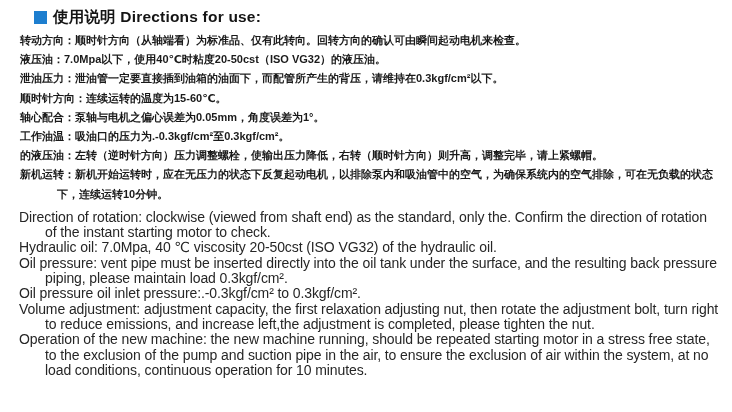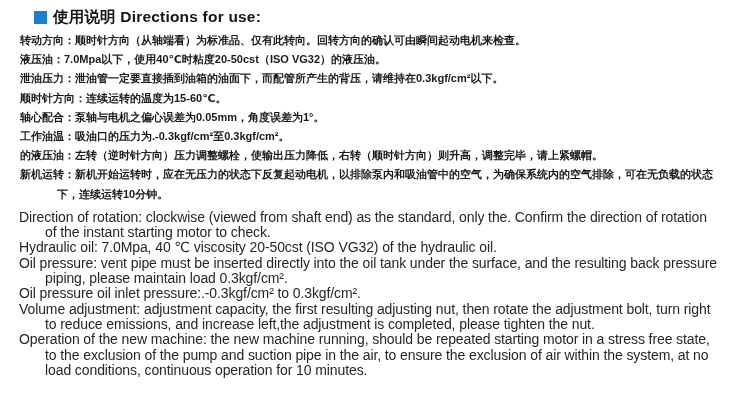--- a/index.html
+++ b/index.html
@@ -91,19 +91,19 @@
       <div class="en-line">Direction of rotation: clockwise (viewed from shaft end) as the standard, only the. Confirm the direction of rotation of the instant starting motor to check.</div>
 
       <div class="en-line">Hydraulic oil: 7.0Mpa, 40 ℃ viscosity 20-50cst (ISO VG32) of the hydraulic oil.</div>
 
       <div class="en-line">Oil pressure: vent pipe must be inserted directly into the oil tank under the surface, and the resulting back pressure piping, please maintain load 0.3kgf/cm².</div>
 
 
 
       <div class="en-line">Oil pressure oil inlet pressure:.-0.3kgf/cm² to 0.3kgf/cm².</div>
 
-      <div class="en-line">Volume adjustment: adjustment capacity, the first resulting adjusting nut, then rotate the adjustment bolt, turn right to reduce emissions, and increase left,the adjustment is completed, please tighten the nut.</div>
+      <div class="en-line">Volume adjustment: adjustment capacity, the first relaxation adjusting nut, then rotate the adjustment bolt, turn right to reduce emissions, and increase left,the adjustment is completed, please tighten the nut.</div>
 
 
       <div class="en-line">Operation of the new machine: the new machine running, should be repeated starting motor in a stress free state, to the exclusion of the pump and suction pipe in the air, to ensure the exclusion of air within the system, at no load conditions, continuous operation for 10 minutes.</div>
     </div>
 
 </div>
 
 </body></html>

